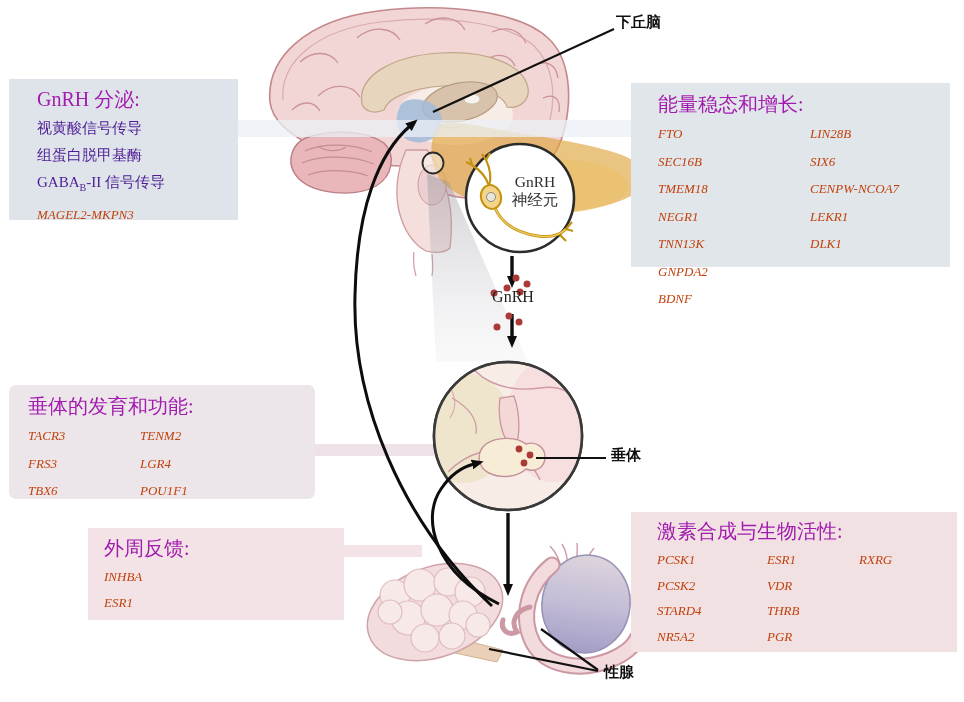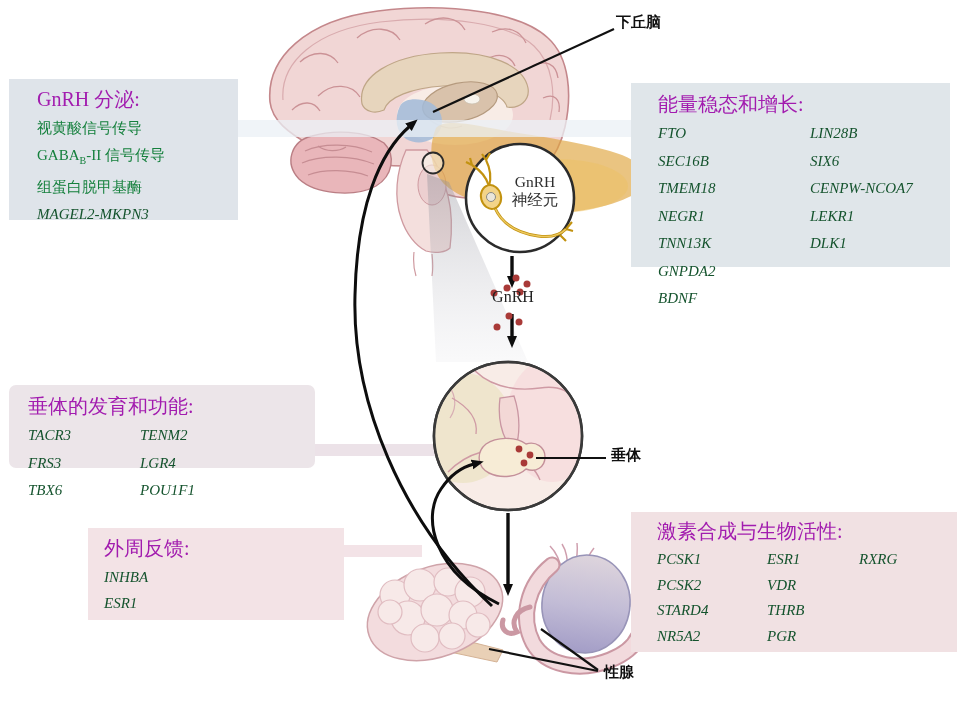--- a/index.html
+++ b/index.html
@@ -1,29 +1,29 @@
 <!DOCTYPE html>
 <html><head>
 <meta charset="utf-8">
 <style>
   html,body{margin:0;padding:0;background:#ffffff;}
   .canvas{position:relative;width:964px;height:702px;background:#ffffff;overflow:hidden;
           font-family:"Liberation Serif","DejaVu Serif",serif;color:#1a1a1a;}
   .artwork{position:absolute;left:0;top:0;width:964px;height:702px;}
   .box{position:absolute;box-sizing:border-box;}
   .box .title{font-weight:normal;font-size:20px;color:#a21caf;margin:0 0 5px 0;line-height:22px;}
-  .cn-item{font-size:15px;color:#15803d;line-height:27px;}
+  .cn-item{font-size:15px;color:#4c1d95;line-height:27px;}
   .cn-item sub{font-size:10px;}
-  .gene{font-style:italic;font-size:15px;color:#14532d;}
+  .gene{font-style:italic;font-size:13px;color:#c2410c;}
   .cols{display:flex;align-items:flex-start;}
   .box1{left:9px;top:79px;width:229px;height:141px;background:#dfe4ea;padding:9px 0 0 28px;}
   .box2{left:631px;top:83px;width:319px;height:184px;background:#e0e6ea;padding:10px 0 0 27px;}
   .box2 .gene{line-height:27.5px;}
   .box2 .c1{width:152px;}
-  .box3{left:9px;top:385px;width:306px;height:83px;background:#ece5e9;padding:10px 12px 0 19px;border-radius:7px;}
+  .box3{left:9px;top:385px;width:306px;height:114px;background:#ece5e9;padding:10px 12px 0 19px;border-radius:7px;}
   .box3 .gene{line-height:27.5px;}
   .box3 .c1{width:112px;}
   .box4{left:88px;top:528px;width:256px;height:92px;background:#f3e3e6;padding:9px 0 0 16px;}
   .box4 .gene{line-height:26px;}
   .box5{left:631px;top:512px;width:326px;height:140px;background:#f1e1e3;padding:8px 0 0 26px;}
   .box5 .gene{line-height:25.6px;}
   .box5 .c1{width:110px;}
   .box5 .c2{width:92px;}
   .fig-label{position:absolute;font-weight:bold;font-size:15px;color:#0f0f0f;white-space:nowrap;}
   .gnrh-hormone-label{position:absolute;left:483px;top:288px;width:60px;text-align:center;
@@ -197,22 +197,22 @@
       <line x1="614" y1="29" x2="433" y2="112"></line>
       <line x1="536" y1="458" x2="606" y2="458"></line>
       <line x1="598" y1="670" x2="541" y2="629"></line>
       <line x1="598" y1="671" x2="489" y2="649"></line>
     </g>
   </svg>
 
   <div class="box box1">
     <div class="title">GnRH 分泌:</div>
     <div class="cn-item">视黄酸信号传导</div>
+    <div class="cn-item">组蛋白脱甲基酶</div>
     <div class="cn-item"><span>GABA</span><sub>B</sub><span>-II 信号传导</span></div>
-    <div class="cn-item">组蛋白脱甲基酶</div>
     <div class="cn-item gene">MAGEL2-MKPN3</div>
   </div>
 
   <div class="box box2">
     <div class="title">能量稳态和增长:</div>
     <div class="cols">
       <div class="c1">
           <div class="gene">FTO</div>
           <div class="gene">SEC16B</div>
           <div class="gene">TMEM18</div>

